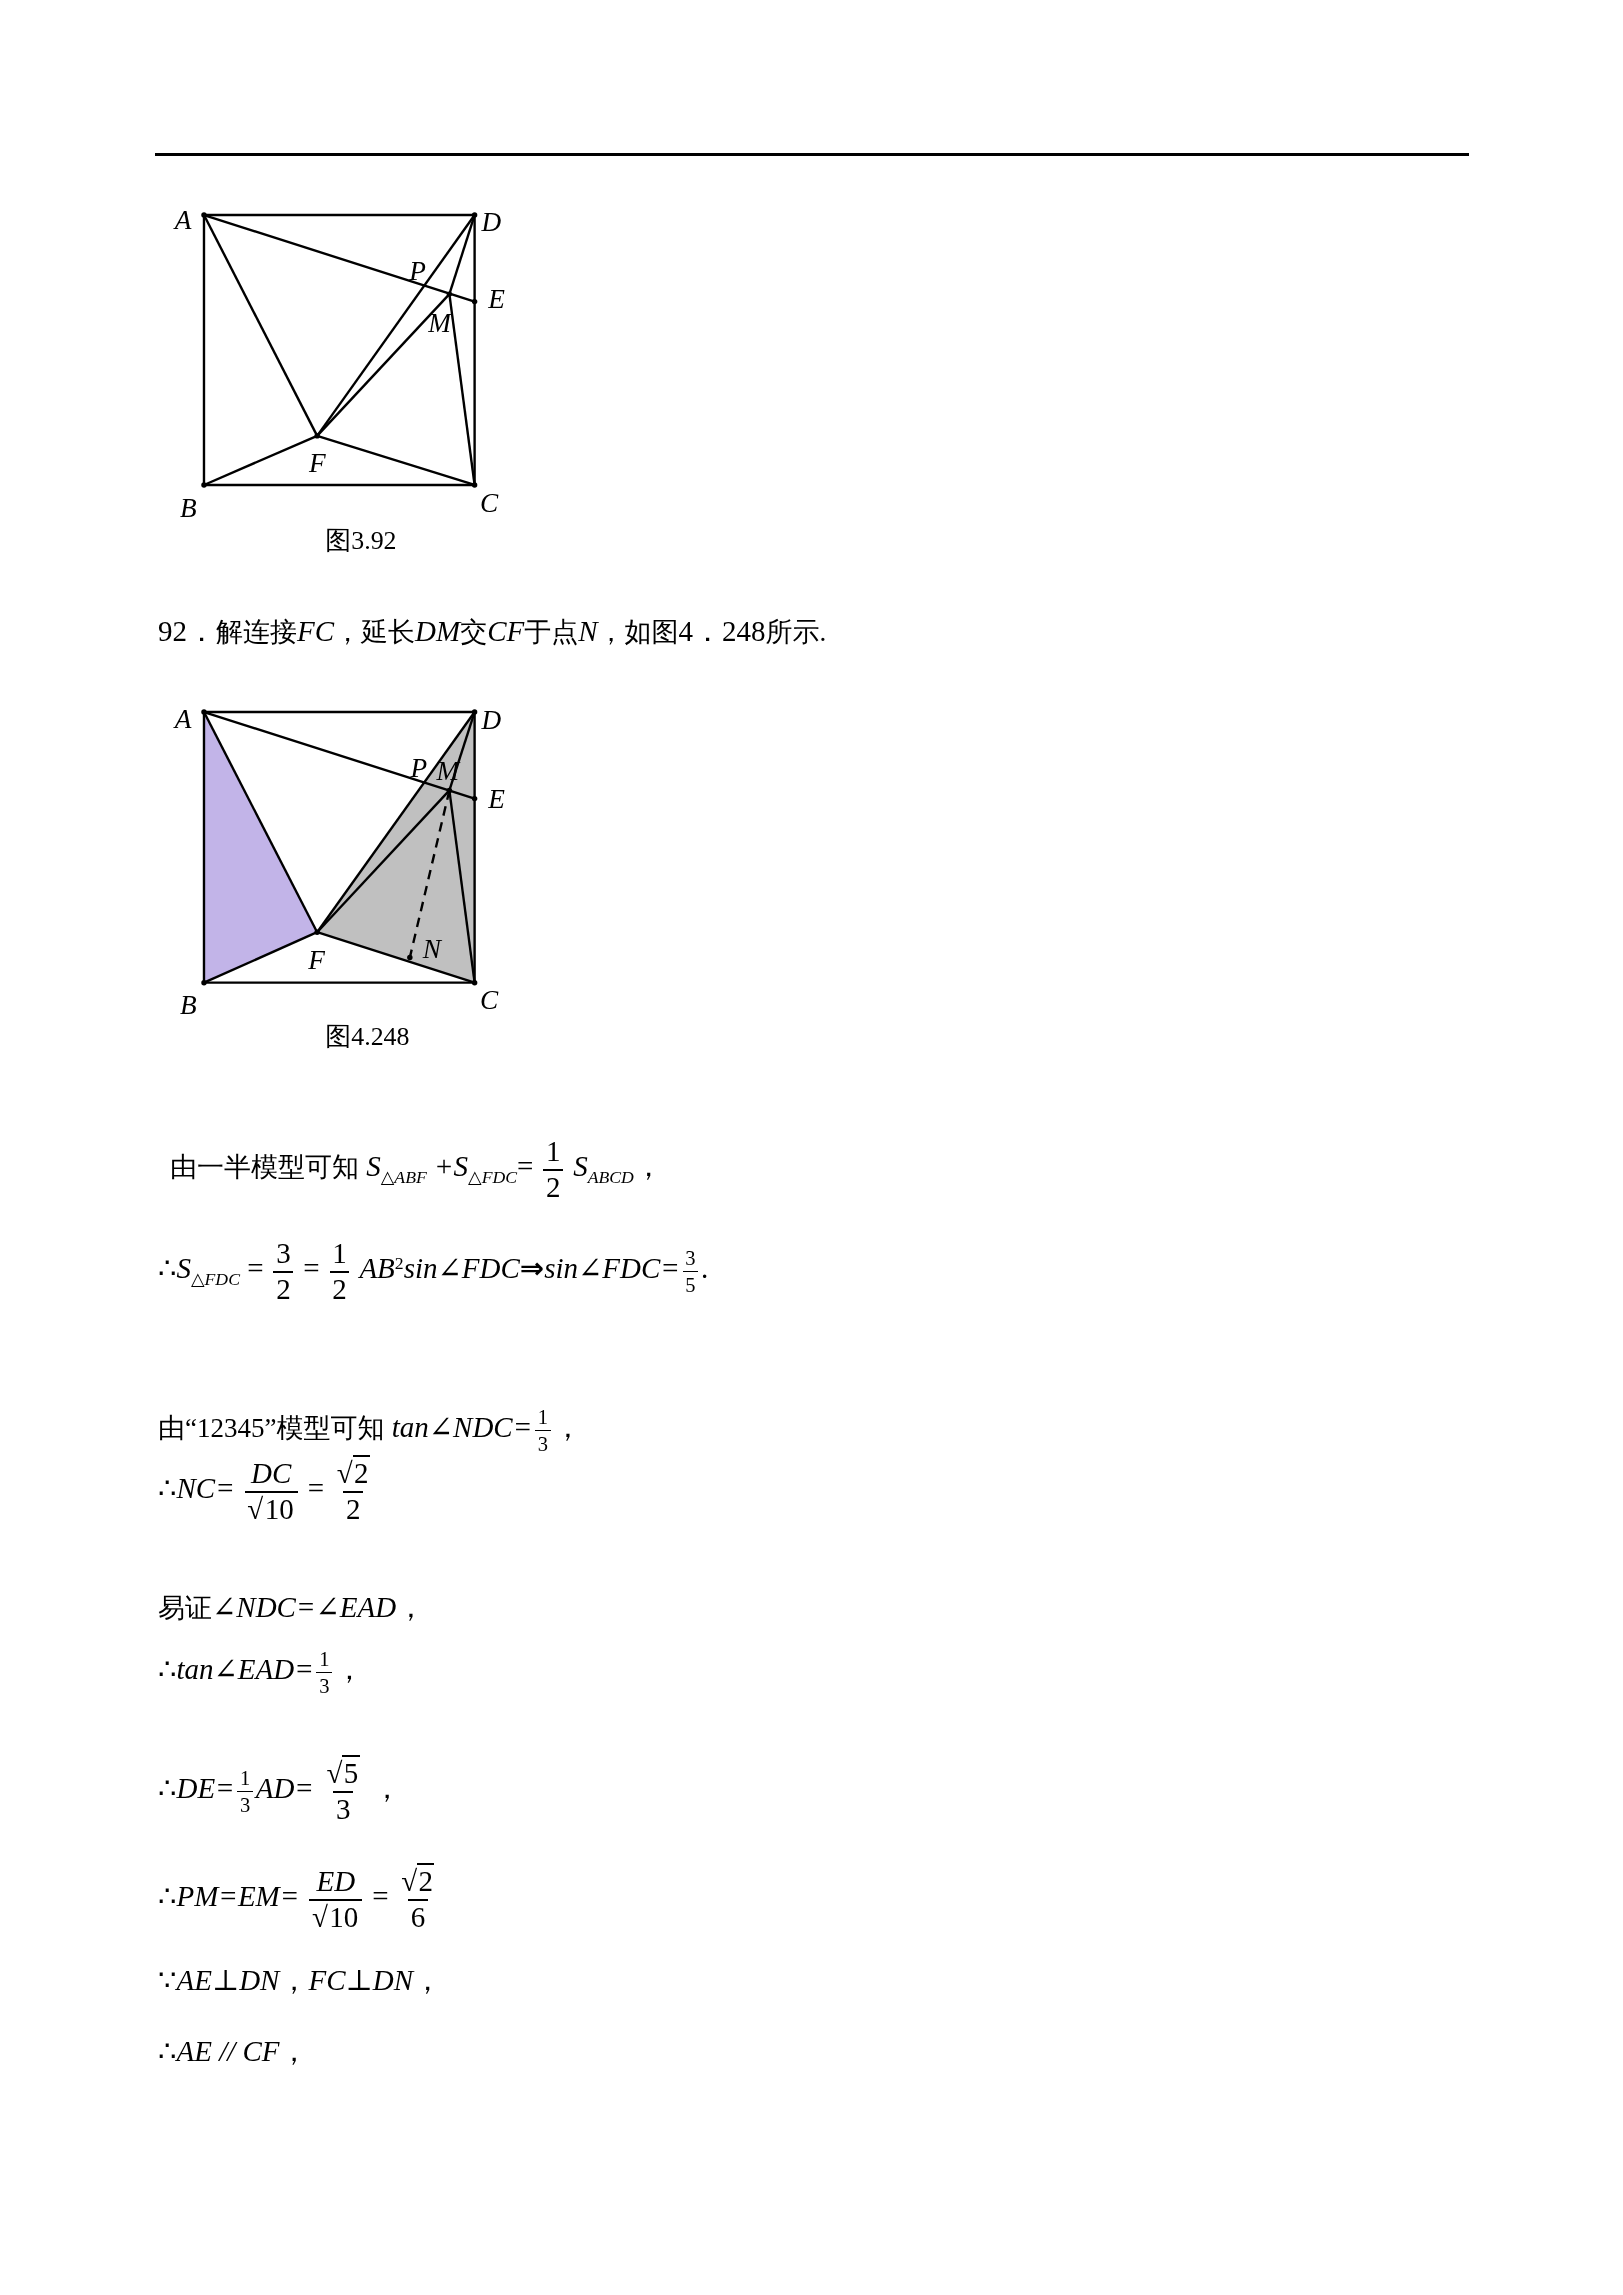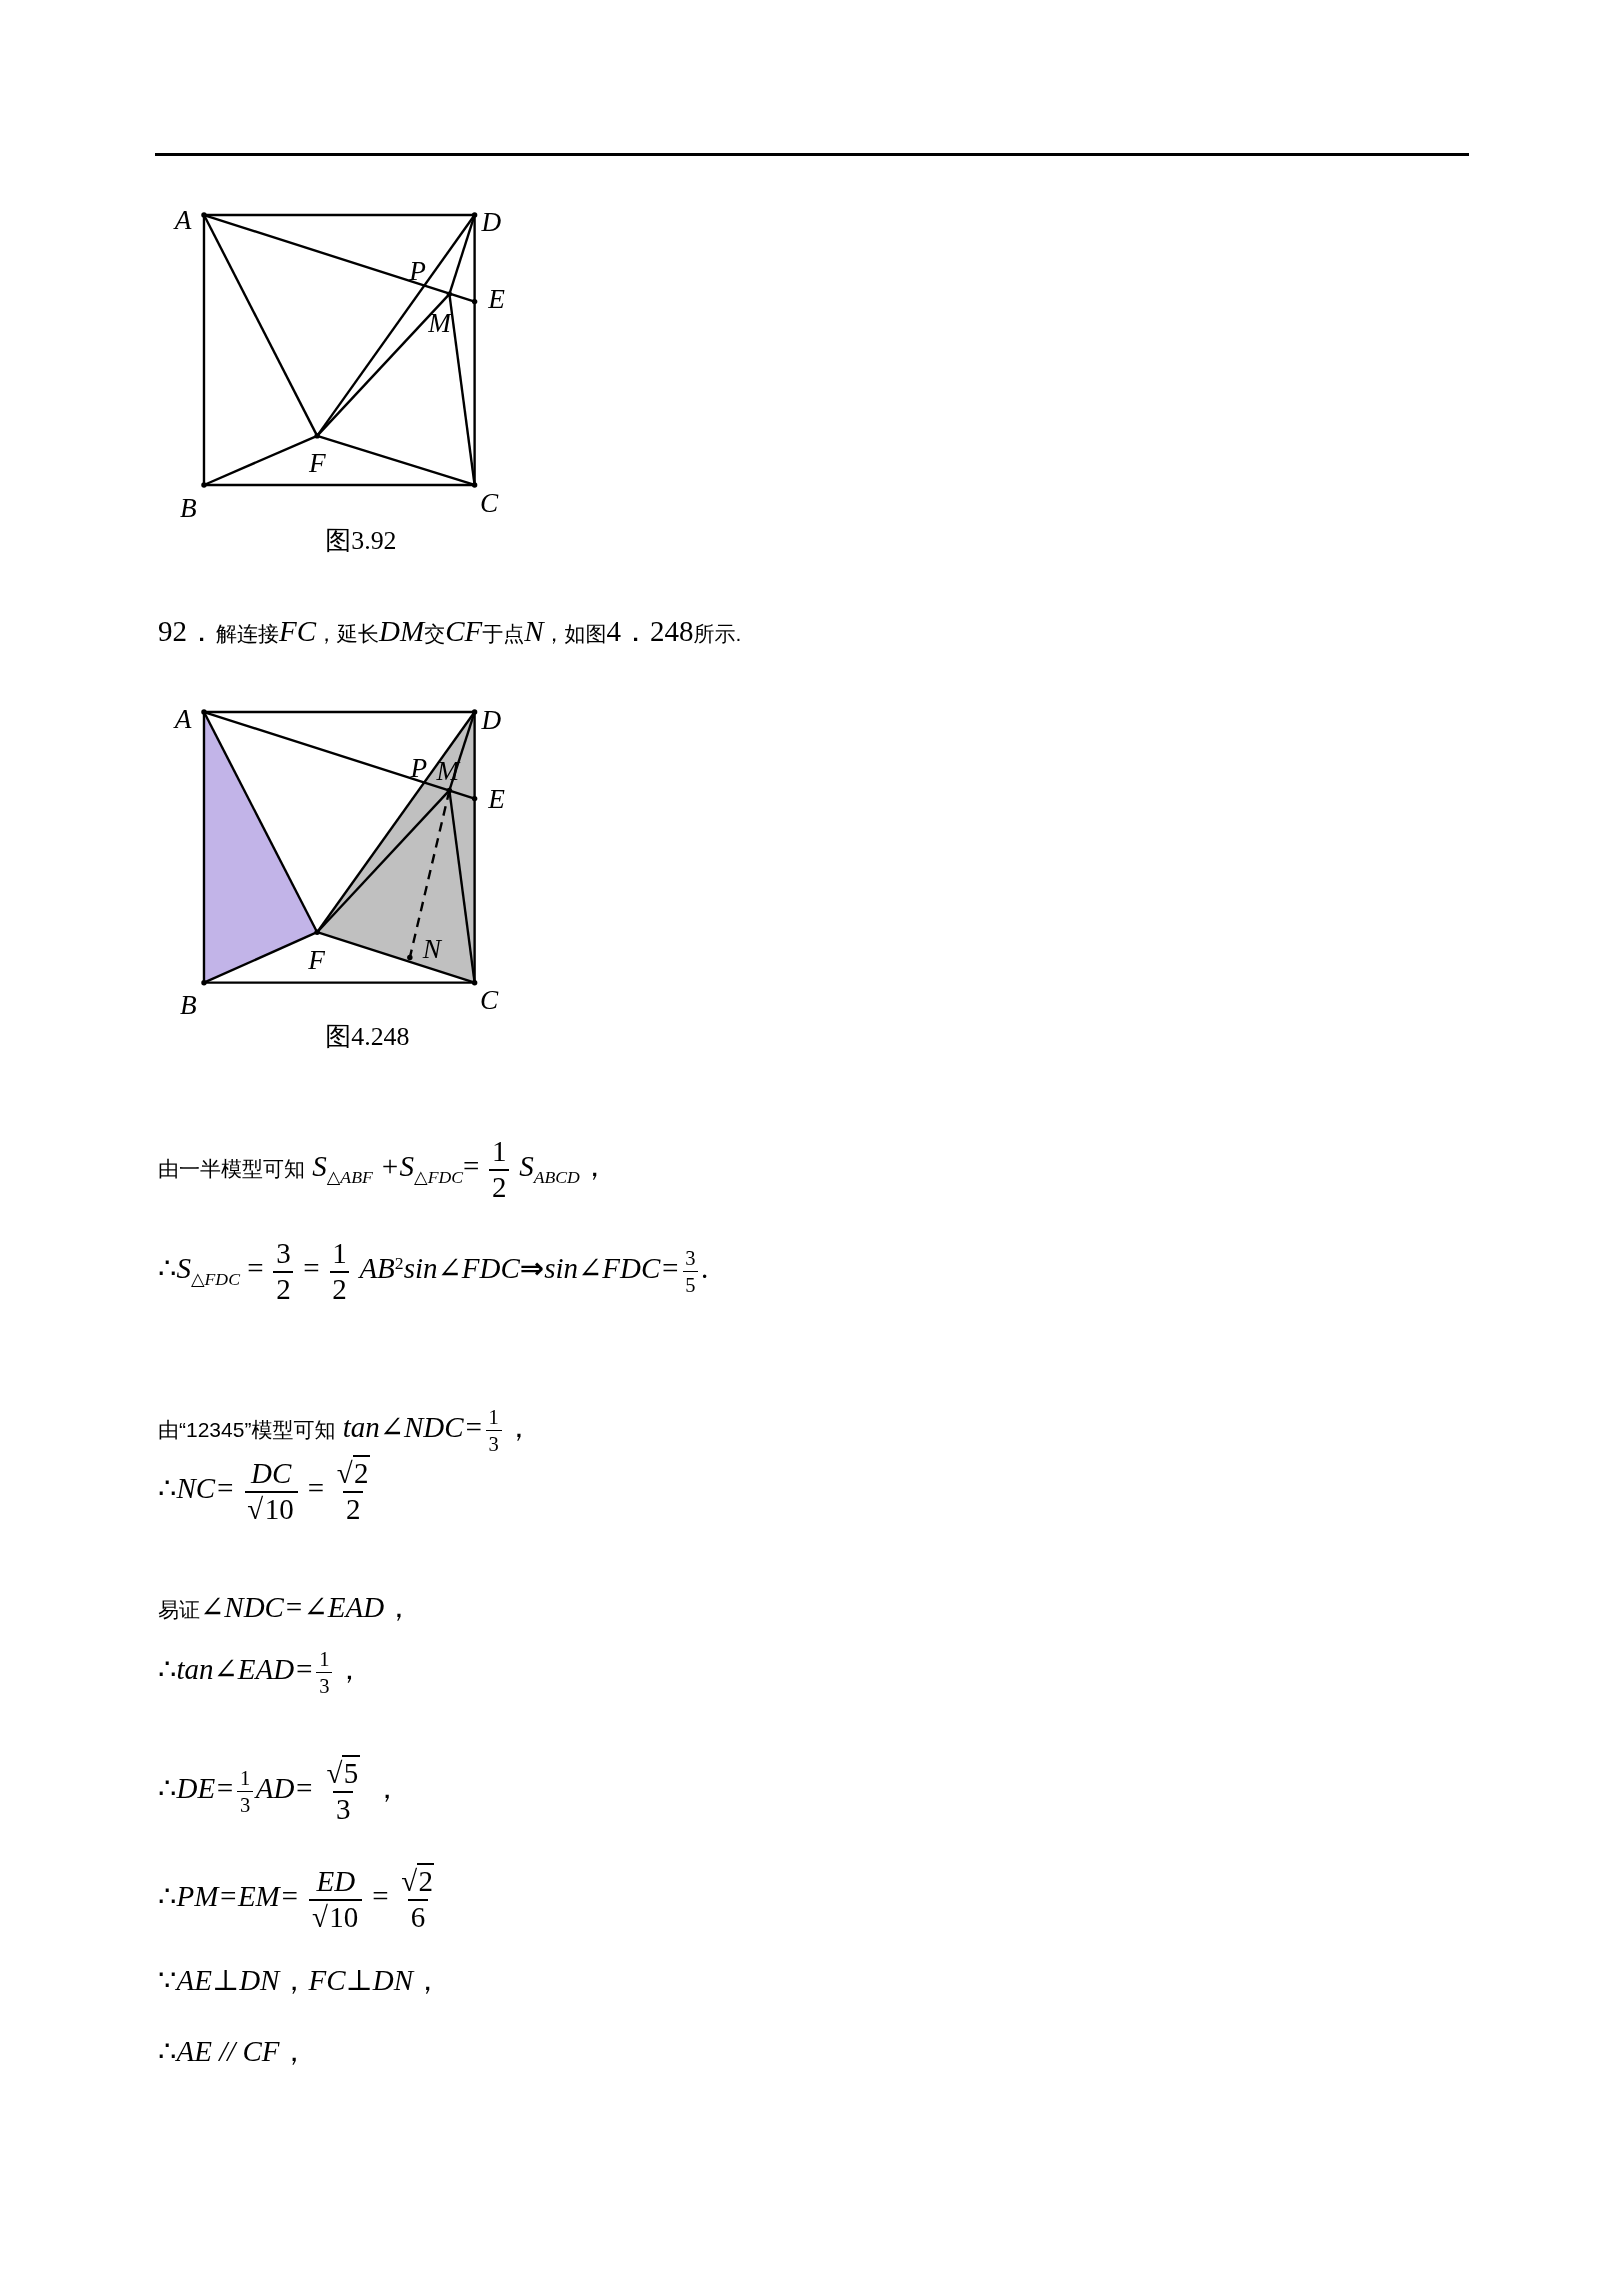--- a/index.html
+++ b/index.html
@@ -13,21 +13,21 @@
   .frac { display: inline-flex; flex-direction: column; align-items: center; vertical-align: middle;
           margin: 0 2.7px; line-height: 1; }
   .frac .num { display: block; padding: 0 2.7px 2.7px; }
   .frac .den { display: block; border-top: 2px solid #000; padding: 2.7px 2.7px 0; }
   .frac.small { font-size: 20.5px; }
   .frac.small .den { border-top-width: 1.4px; }
   .sub { font-size: 17.7px; vertical-align: -6.8px; font-style: italic; }
   .sup { font-size: 17.7px; vertical-align: 9.5px; }
   .sqrt { display: inline-block; }
   .sqrt .rad { border-top: 2px solid #000; padding: 0 1.4px; }
-  .cjk { font-family: Liberation Sans, sans-serif; font-size: 21px; }
+  .cjk { font-family: Liberation Serif, serif; font-size: 27px; }
   .arrow { font-family: "DejaVu Sans", sans-serif; font-weight: bold; }
   .lbl { font-family: "Liberation Serif", serif; font-style: italic; font-size: 40px; }
   .cap { font-family: "Liberation Serif", serif; font-size: 38px; }
 </style>
 </head>
 <body>
 
 <div class="rule"></div>
 
 <div class="fig" style="top:153px;">
@@ -105,21 +105,21 @@
       <text x="496" y="232">E</text>
       <text x="400" y="452">N</text>
       <text x="232" y="468">F</text>
       <text x="44" y="534">B</text>
       <text x="484" y="526">C</text>
     </g>
     <text class="cap" x="257" y="580">图4.248</text>
   </svg>
 </div>
 
-<div class="line" style="top:1137px;">
+<div class="line" style="top:1137px;margin-left:12px;">
   <span class="cjk">由一半模型可知</span>
   <span class="i">S</span><span class="sub">△ABF</span>
   <span class="i">+S</span><span class="sub">△FDC</span><span>=</span>
   <span class="frac">
       <span class="num">1</span>
       <span class="den">2</span>
     </span>
   <span class="i">S</span><span class="sub">ABCD</span><span>，</span>
 </div>
 

